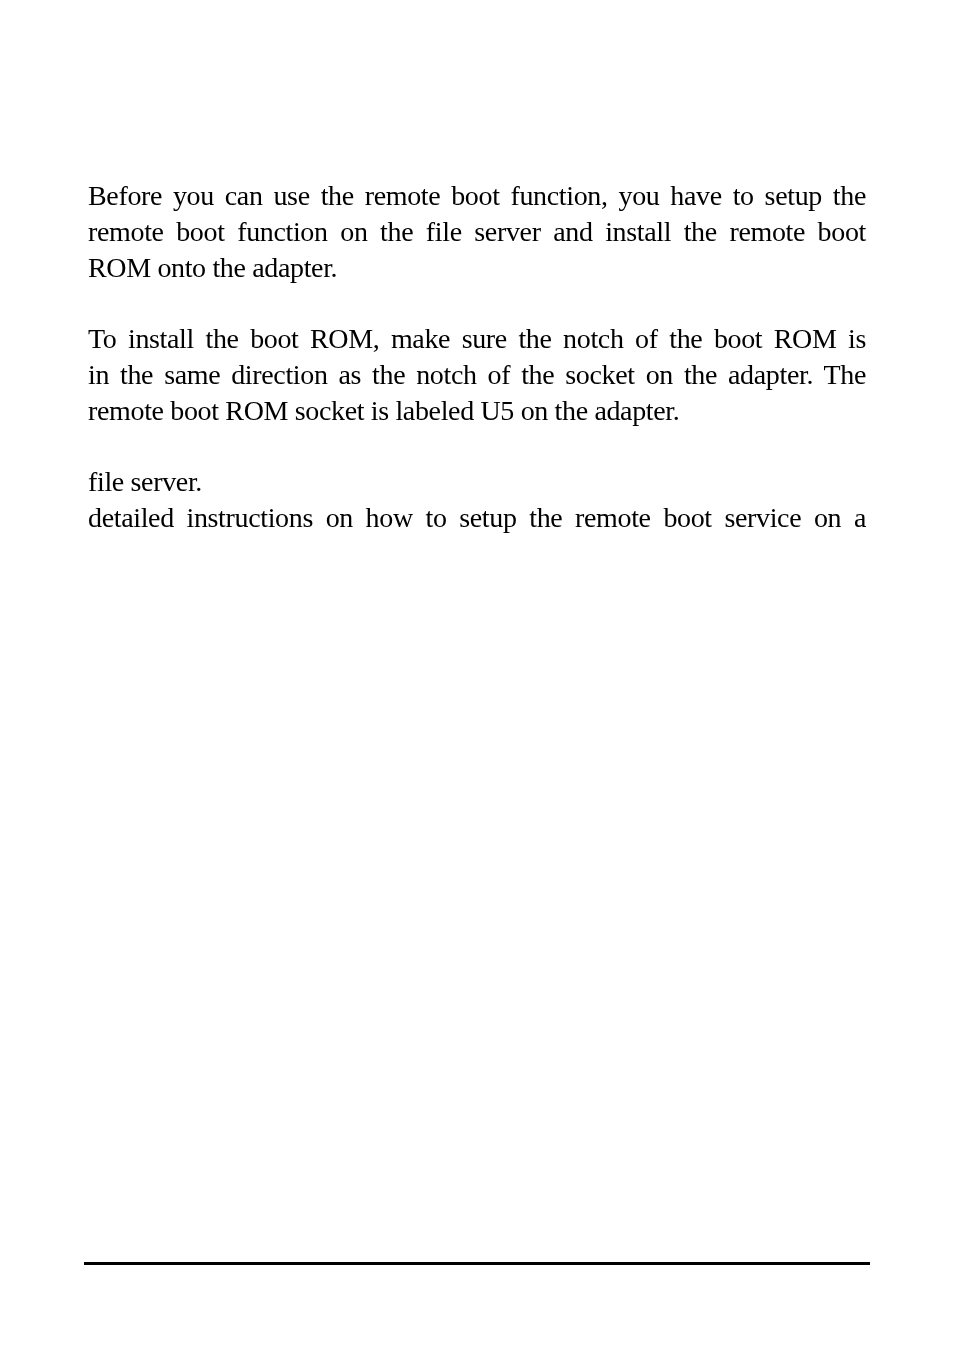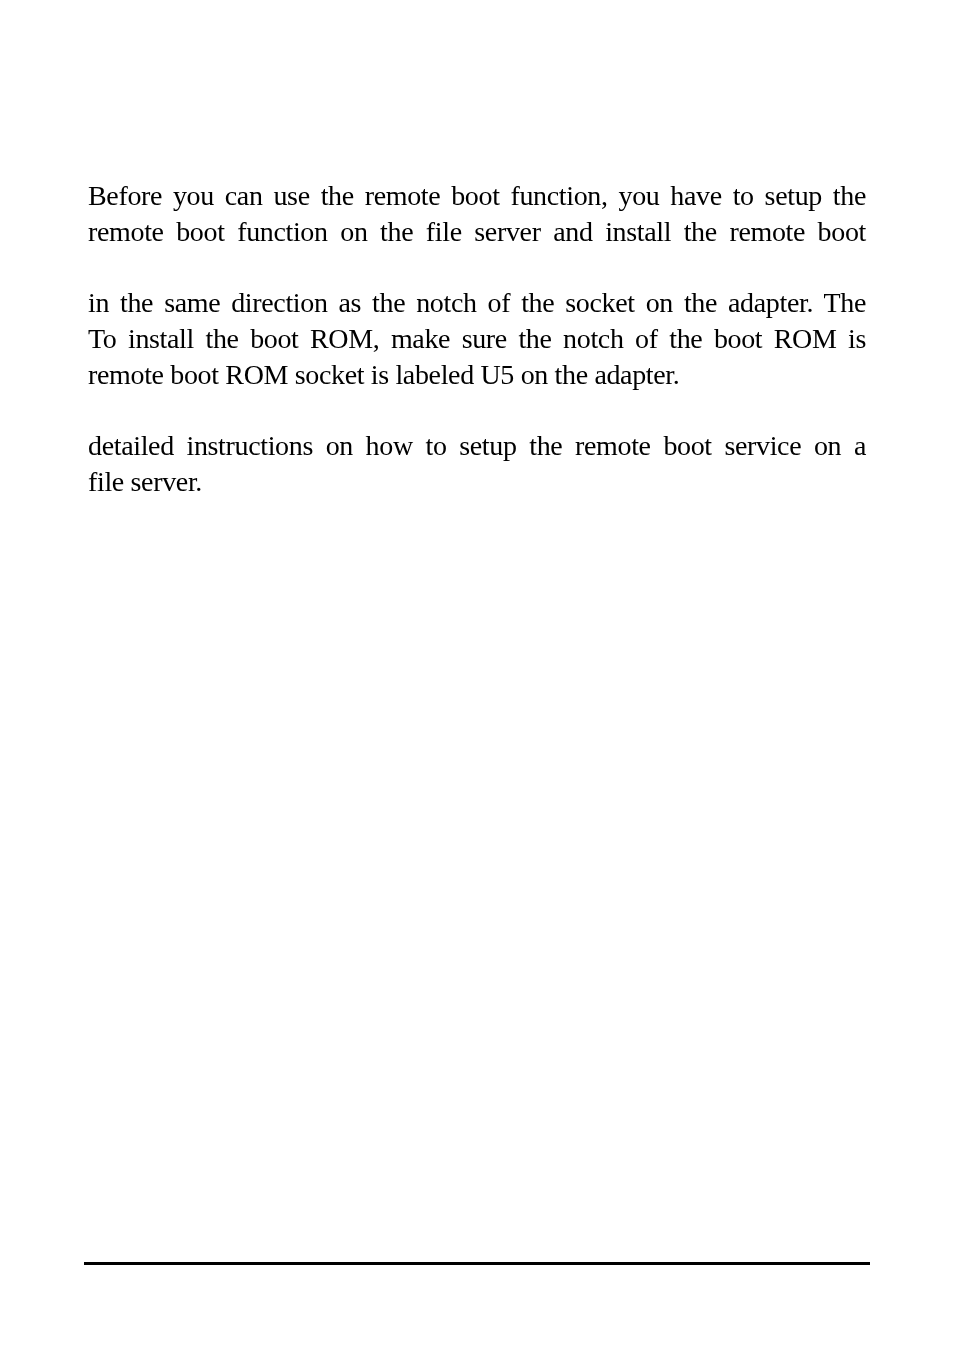--- a/index.html
+++ b/index.html
@@ -51,25 +51,26 @@
       background: #000000;
     }
   </style>
 </head>
 <body>
 
 <div class="page-body">
   <p class="para">
     <span class="line">Before you can use the remote boot function, you have to setup the</span>
     <span class="line">remote boot function on the file server and install the remote boot</span>
+    <span class="line last">ROM onto the adapter.</span>
   </p>
   <p class="para">
+    <span class="line">To install the boot ROM, make sure the notch of the boot ROM is</span>
     <span class="line">in the same direction as the notch of the socket on the adapter. The</span>
-    <span class="line">To install the boot ROM, make sure the notch of the boot ROM is</span>
     <span class="line last">remote boot ROM socket is labeled U5 on the adapter.</span>
   </p>
   <p class="para">
+    <span class="line last">file server.</span>
     <span class="line">detailed instructions on how to setup the remote boot service on a</span>
-    <span class="line last">file server.</span>
   </p>
 </div>
 
 <div class="footer-rule"></div>
 
 </body></html>

